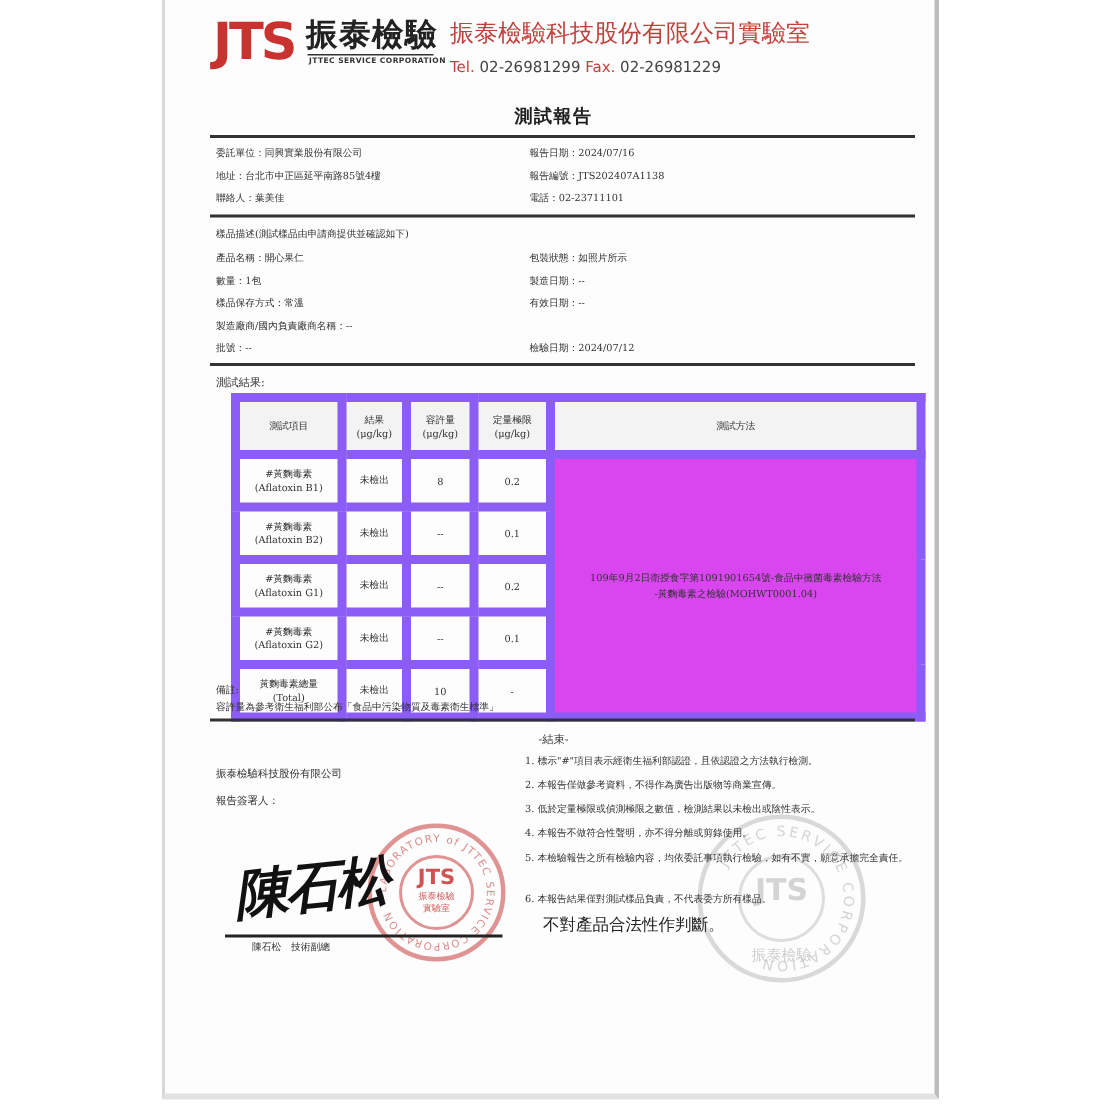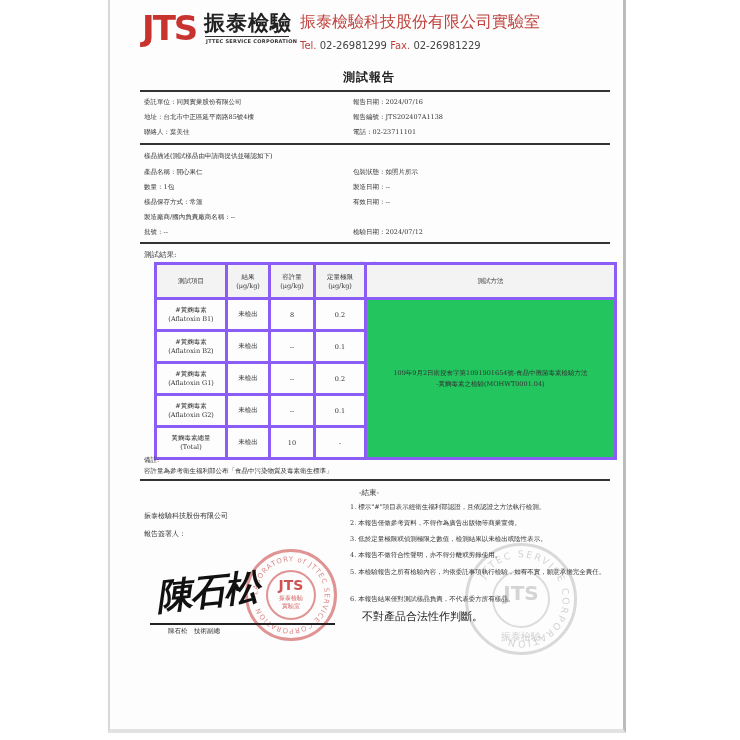--- a/index.html
+++ b/index.html
@@ -20,24 +20,24 @@
   .logo-bar { left:95px; top:36px; width:84px; height:1px; background:#333; }
   .co-name { left:190px; top:12px; font-family:"DejaVu Sans", sans-serif; font-size:16px; color:#c0413d; }
   .co-addr { left:190px; top:26px; font-family:"DejaVu Sans", sans-serif; font-size:10px; color:#444; }
   .co-tel { left:190px; top:40px; font-family:"DejaVu Sans", sans-serif; font-size:10px; color:#444; }
   .co-tel .lbl { color:#c0413d; }
   .title { left:0; width:518px; top:69px; text-align:center; font-size:12px; font-weight:bold; letter-spacing:1px; }
   .rule { left:30px; width:470px; height:2px; background:#333; }
   .f { font-size:6.5px; color:#333; white-space:nowrap; }
   
   table.res { position:absolute; left:44px; top:262px; width:463px; border-collapse:collapse; font-size:6.5px; color:#333; }
-  table.res td, table.res th { border:3px solid #8b5cf6; text-align:center; vertical-align:middle; padding:0; font-weight:normal; }
+  table.res td, table.res th { border:6px solid #8b5cf6; text-align:center; vertical-align:middle; padding:0; font-weight:normal; }
   table.res th { height:32px; background:#f3f3f3; }
   table.res td { height:29px; }
-  table.res td.method { background:#22c55e; padding:0 6px; line-height:11px; }
+  table.res td.method { background:#d946ef; padding:0 6px; line-height:11px; }
   .notes { font-size:6.5px; color:#333; }
   .notes .big { font-size:11px; color:#222; line-height:16px; }
   
   .stamp-red { left:135px; top:549px; width:92px; height:92px; border-radius:50%; border:3px solid rgba(200,60,60,0.55); box-sizing:border-box; }
   .stamp-red .inner { position:absolute; left:18px; top:18px; width:50px; height:50px; border-radius:50%; border:2px solid rgba(200,60,60,0.55); box-sizing:border-box; text-align:center; }
   .stamp-red .jts { font-family:"DejaVu Sans", sans-serif; font-weight:bold; font-size:14px; color:rgba(200,50,50,0.85); line-height:18px; margin-top:4px; }
   .stamp-red .t { font-family:"DejaVu Sans", sans-serif; font-size:6px; color:rgba(200,50,50,0.8); line-height:8px; }
   .stamp-red .ring { position:absolute; left:0; top:0; width:100%; height:100%; }
   .stamp-gray { left:355px; top:543px; width:112px; height:112px; border-radius:50%; border:3px solid rgba(150,150,150,0.35); box-sizing:border-box; }
   .stamp-gray .inner { position:absolute; left:24px; top:24px; width:58px; height:58px; border-radius:50%; border:2px solid rgba(150,150,150,0.3); box-sizing:border-box; text-align:center; }

